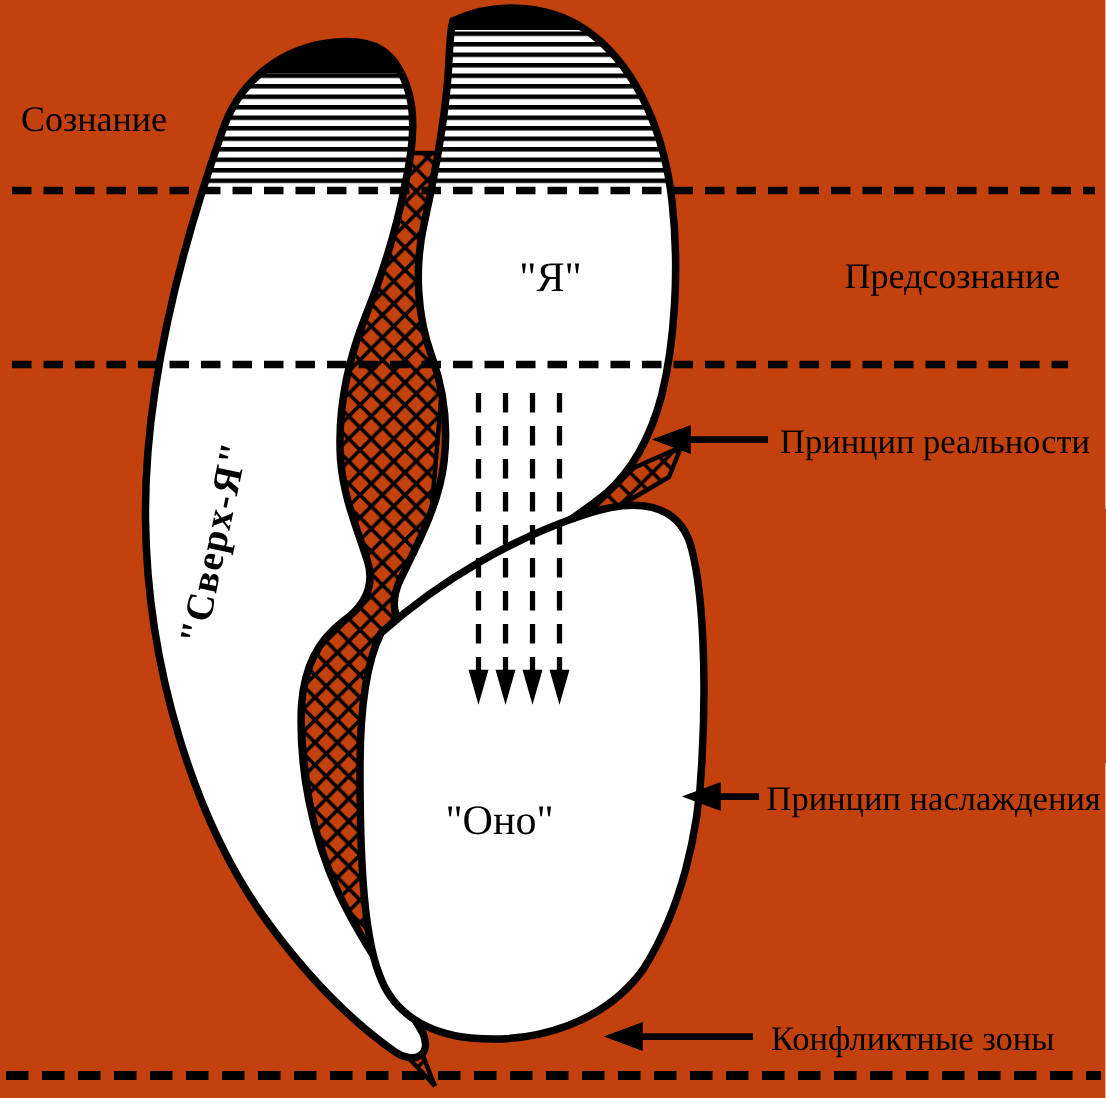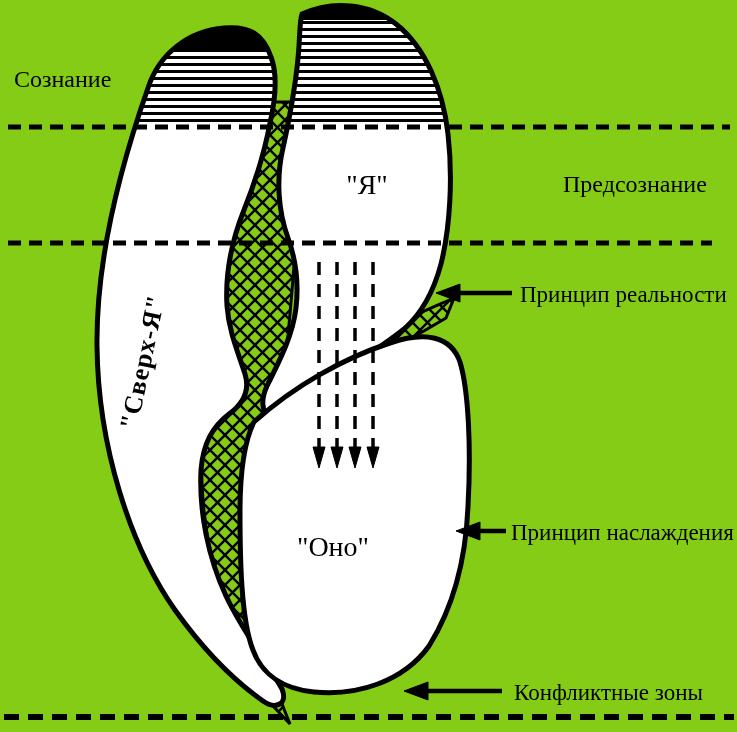--- a/index.html
+++ b/index.html
@@ -4,21 +4,21 @@
 <style>
   html, body {
     margin: 0;
     padding: 0;
     background: #ffffff;
   }
   .stage {
     position: relative;
     width: 737px;
     height: 732px;
-    background: #84cc16;
+    background: #c2410c;
     overflow: hidden;
     font-family: "Liberation Serif", serif;
   }
   svg { display: block; }
   text {
     font-family: "Liberation Serif", serif;
     fill: #000000;
   }
   .lbl      { font-size: 24px; }
   .lbl-sm   { font-size: 23px; }

